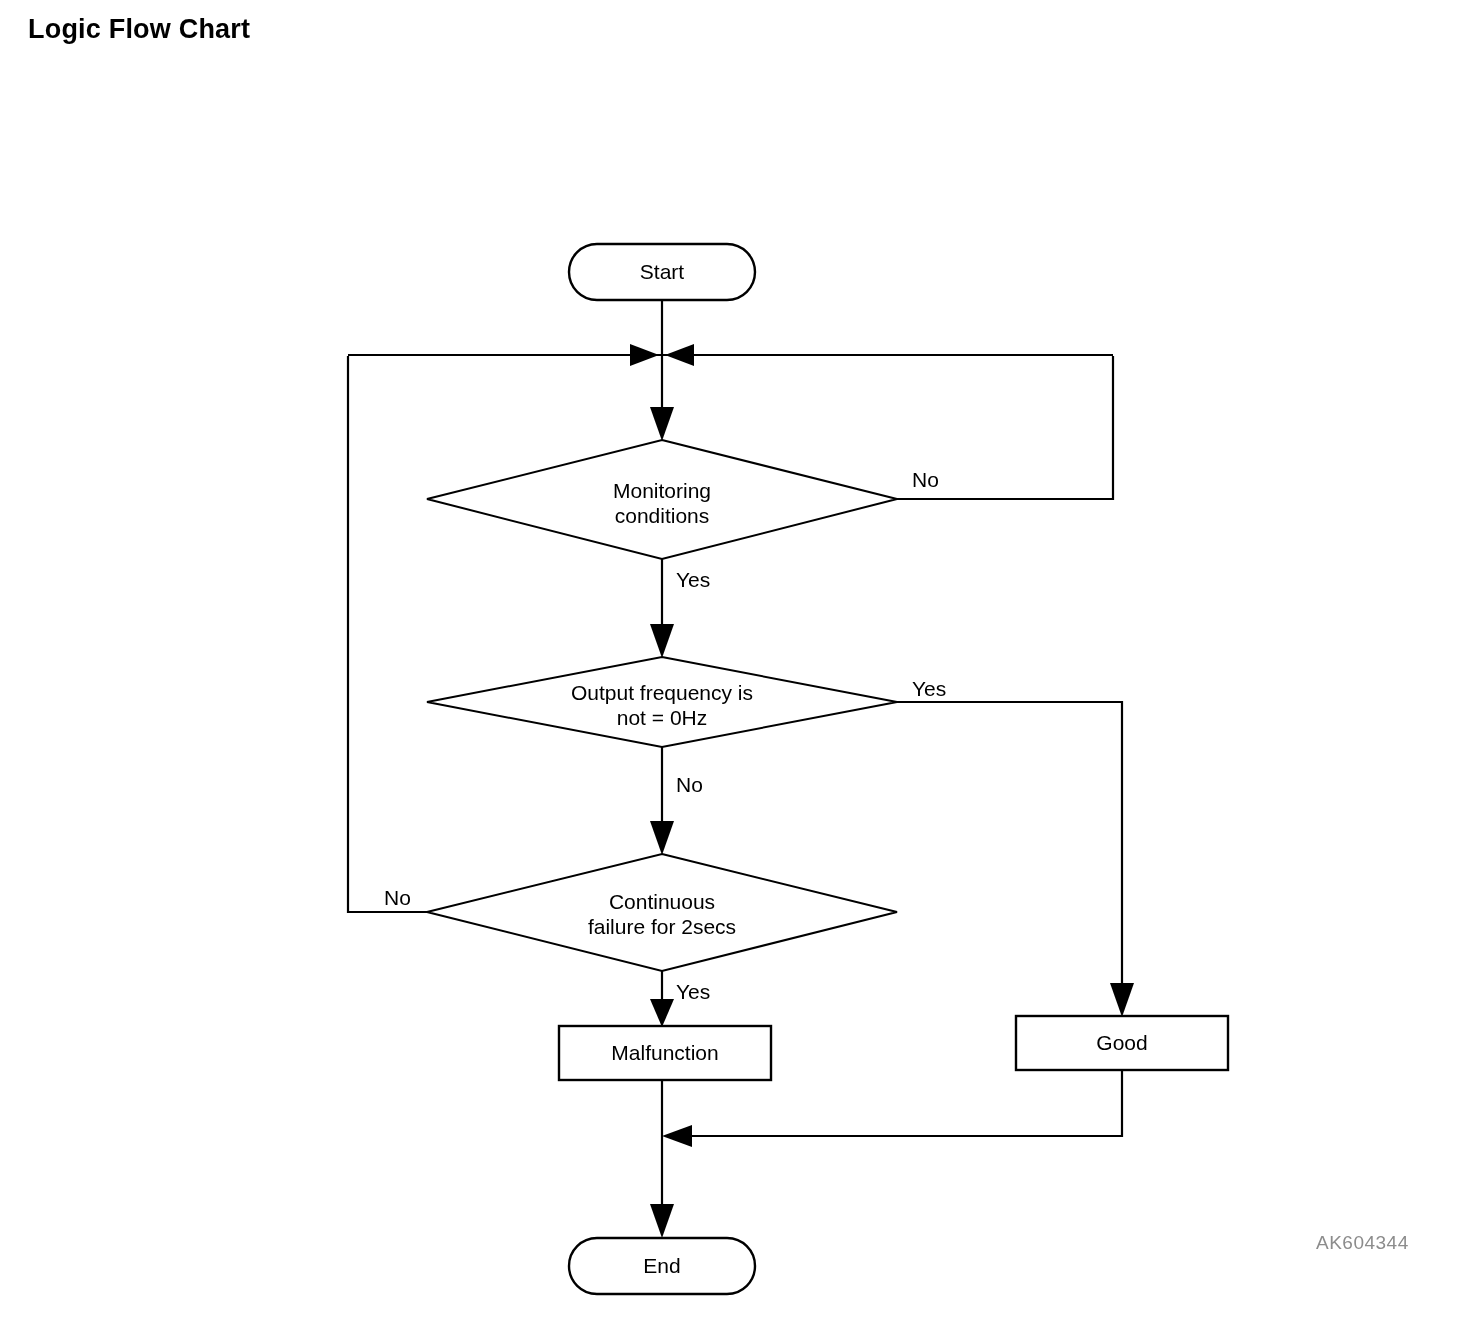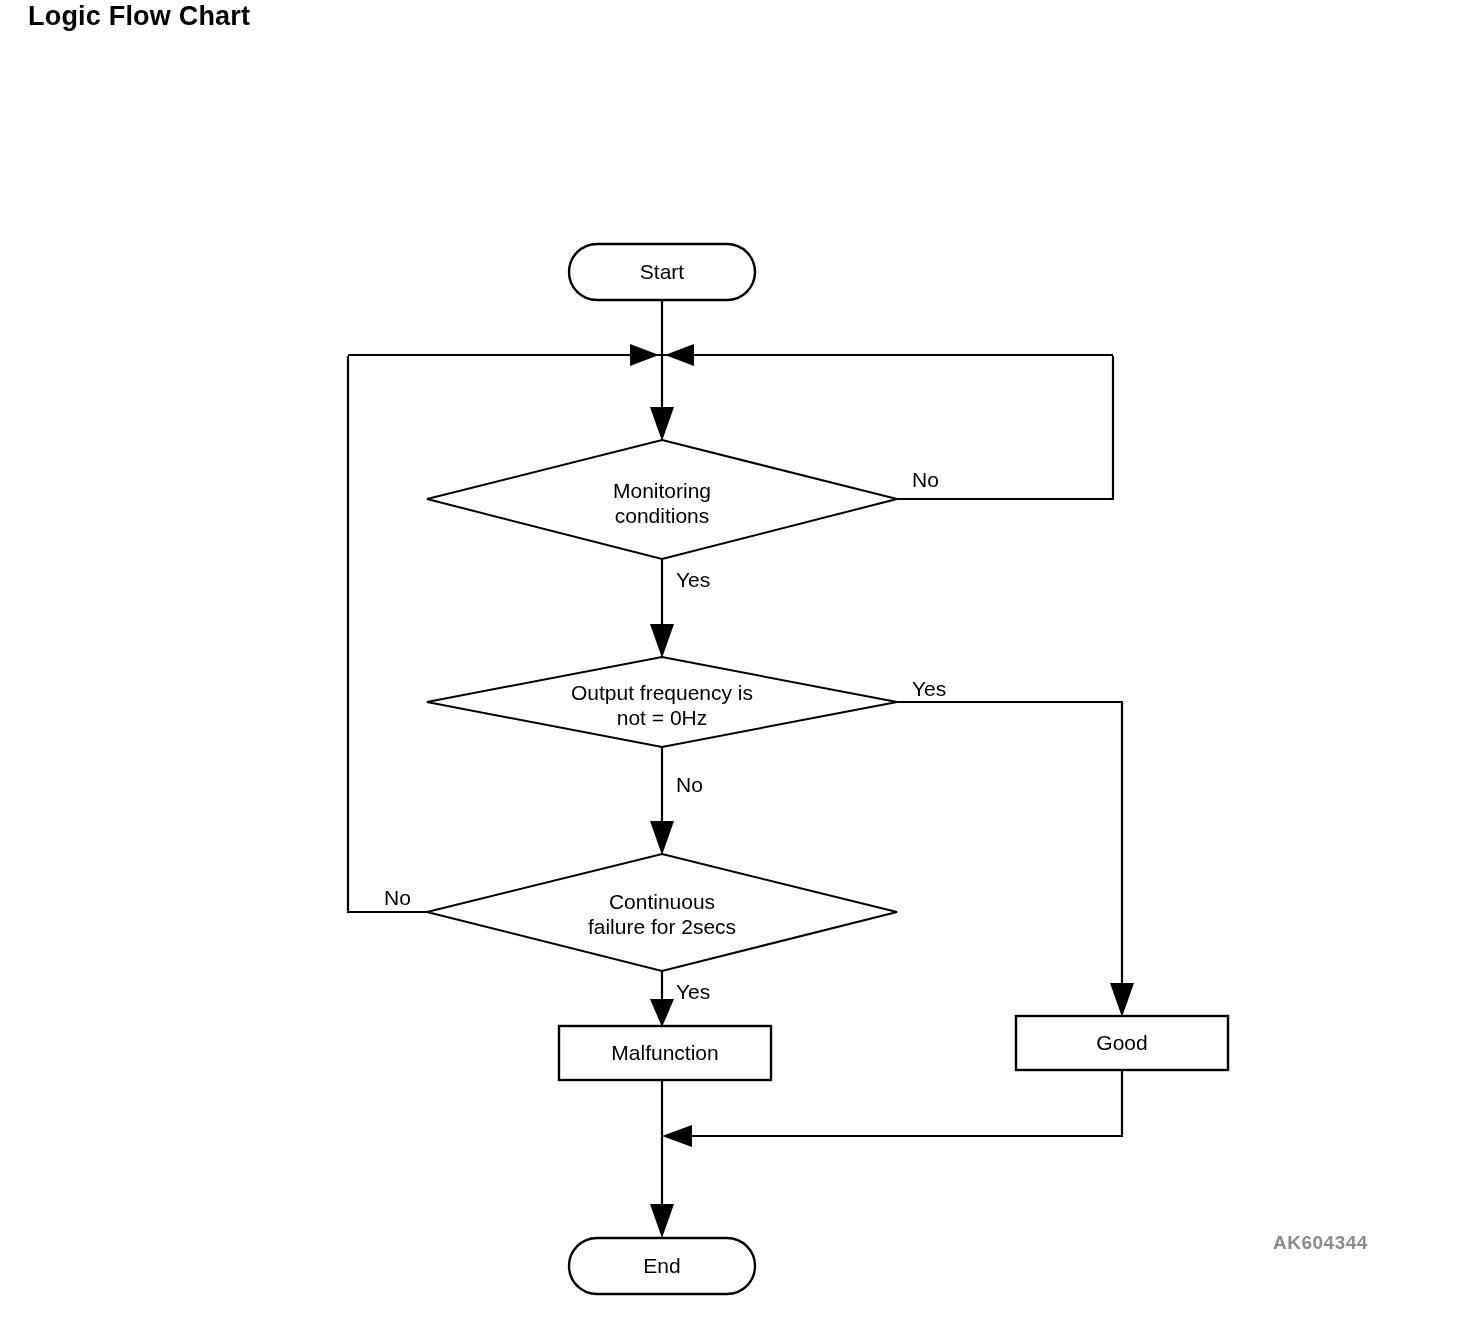--- a/index.html
+++ b/index.html
@@ -10,40 +10,40 @@
   body {
     width: 1472px;
     height: 1322px;
     position: relative;
     font-family: "Liberation Sans", sans-serif;
     overflow: hidden;
   }
   #page-title {
     position: absolute;
     left: 28px;
-    top: 1px;
+    top: 14px;
     font-size: 27px;
     font-weight: bold;
     color: #000000;
     letter-spacing: 0.2px;
     white-space: nowrap;
   }
   #flow-svg {
     position: absolute;
     left: 0;
     top: 0;
     width: 1472px;
     height: 1322px;
   }
   #watermark {
     position: absolute;
-    left: 1273px;
+    left: 1316px;
     top: 1232px;
     font-size: 19px;
-    font-weight: bold;
+    font-weight: normal;
     color: #8c8c8c;
     letter-spacing: 0.5px;
     white-space: nowrap;
   }
   .node-shape {
     fill: #ffffff;
     stroke: #000000;
     stroke-width: 2.4;
   }
   .node-shape.thin {

